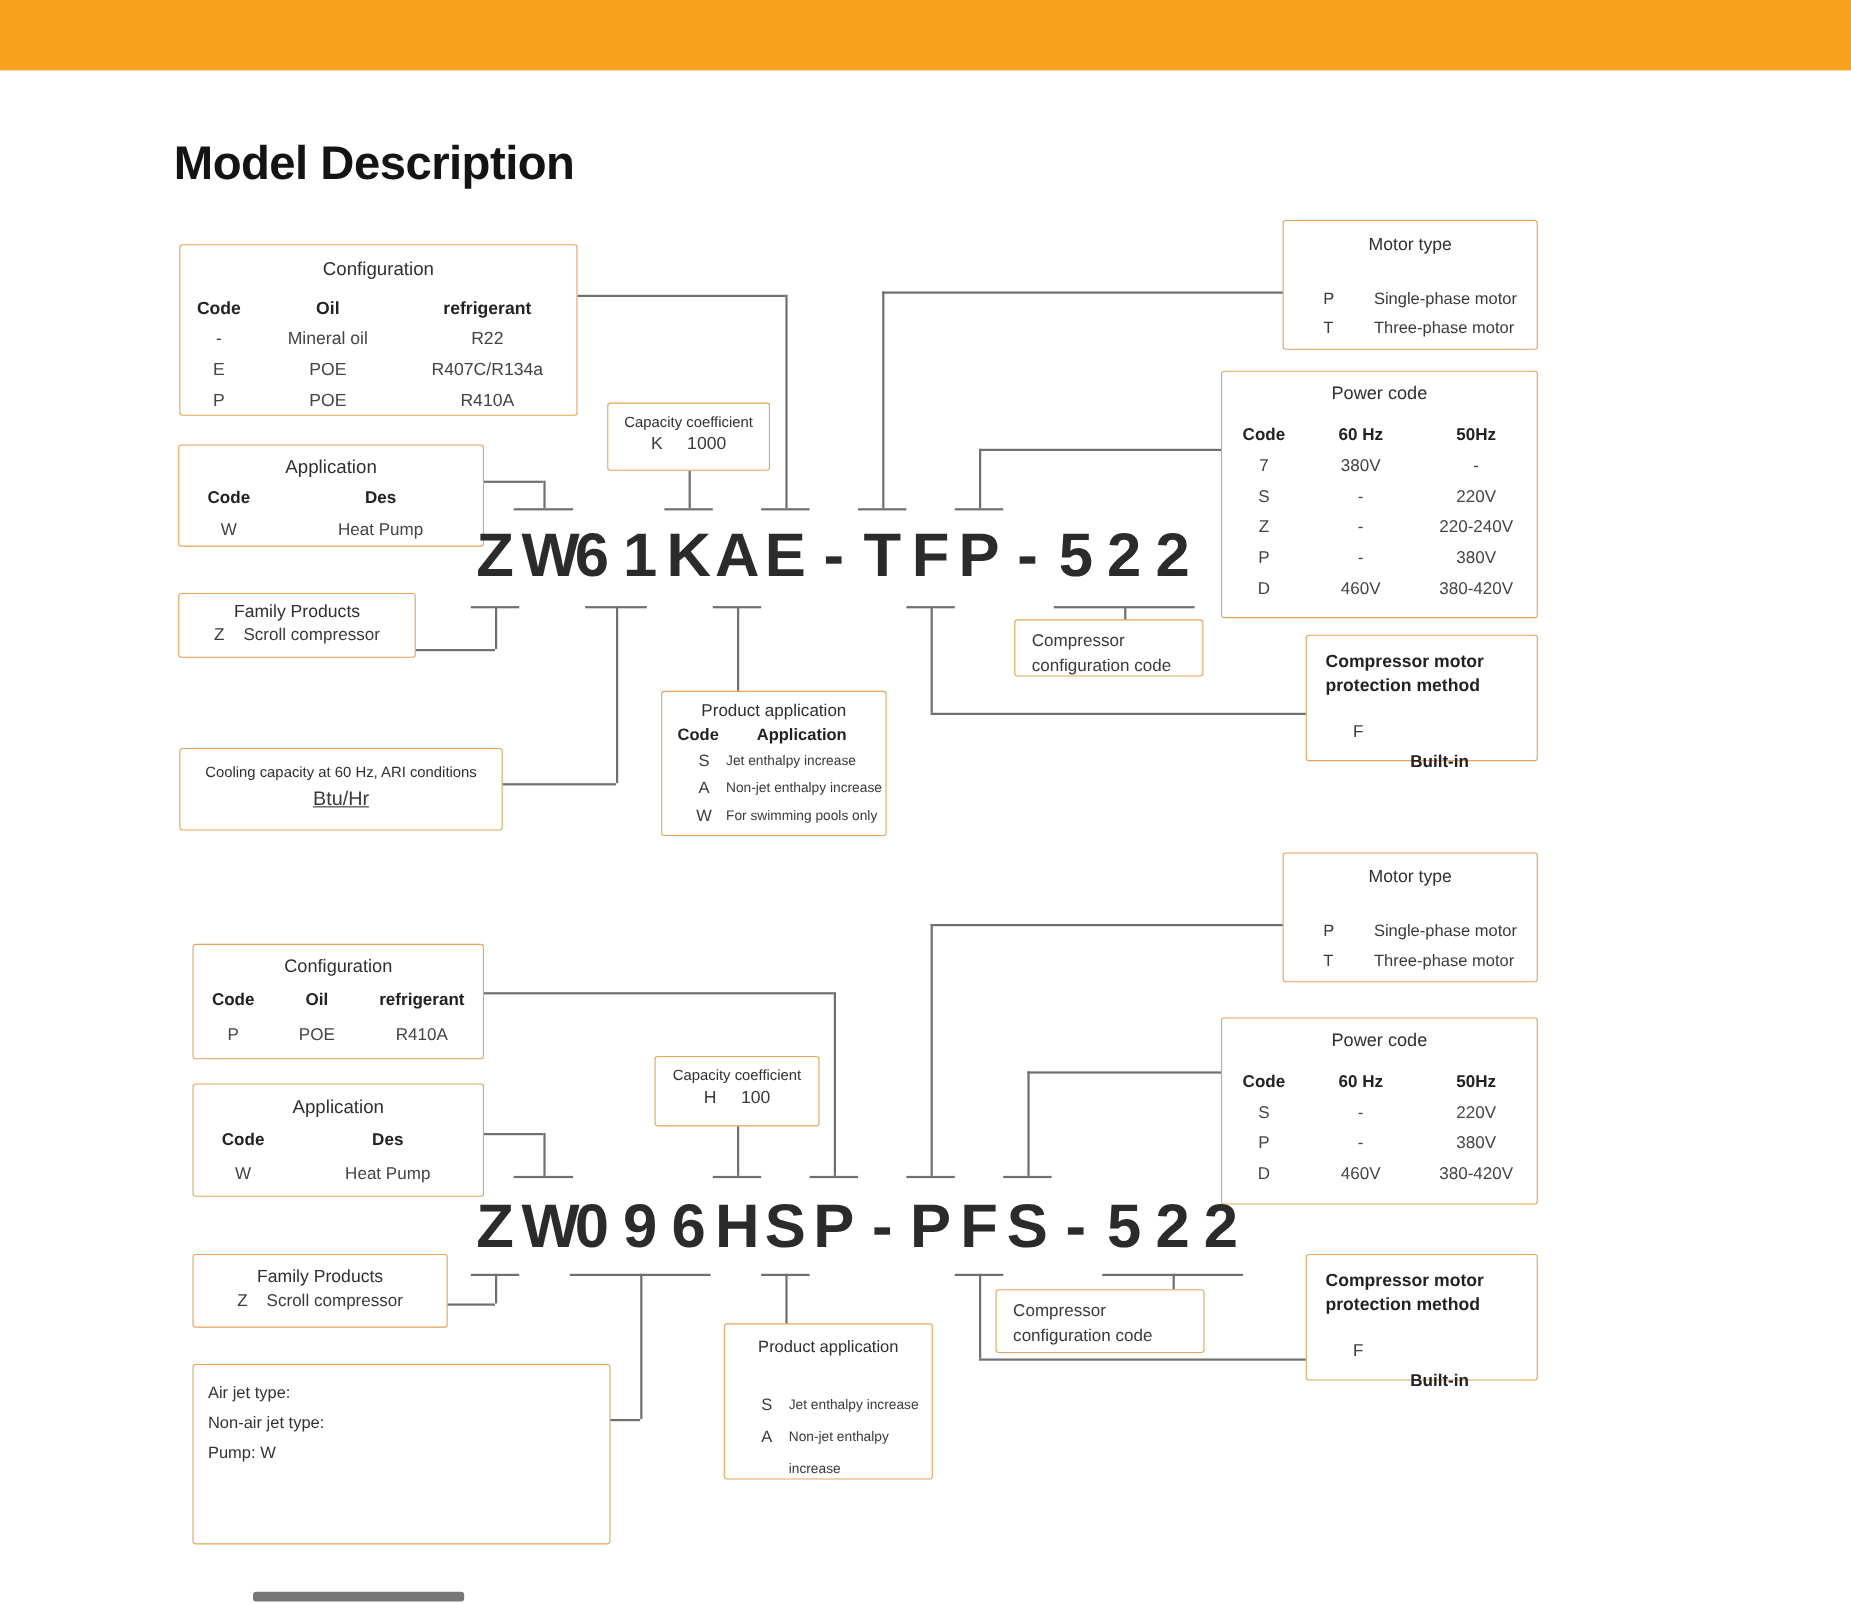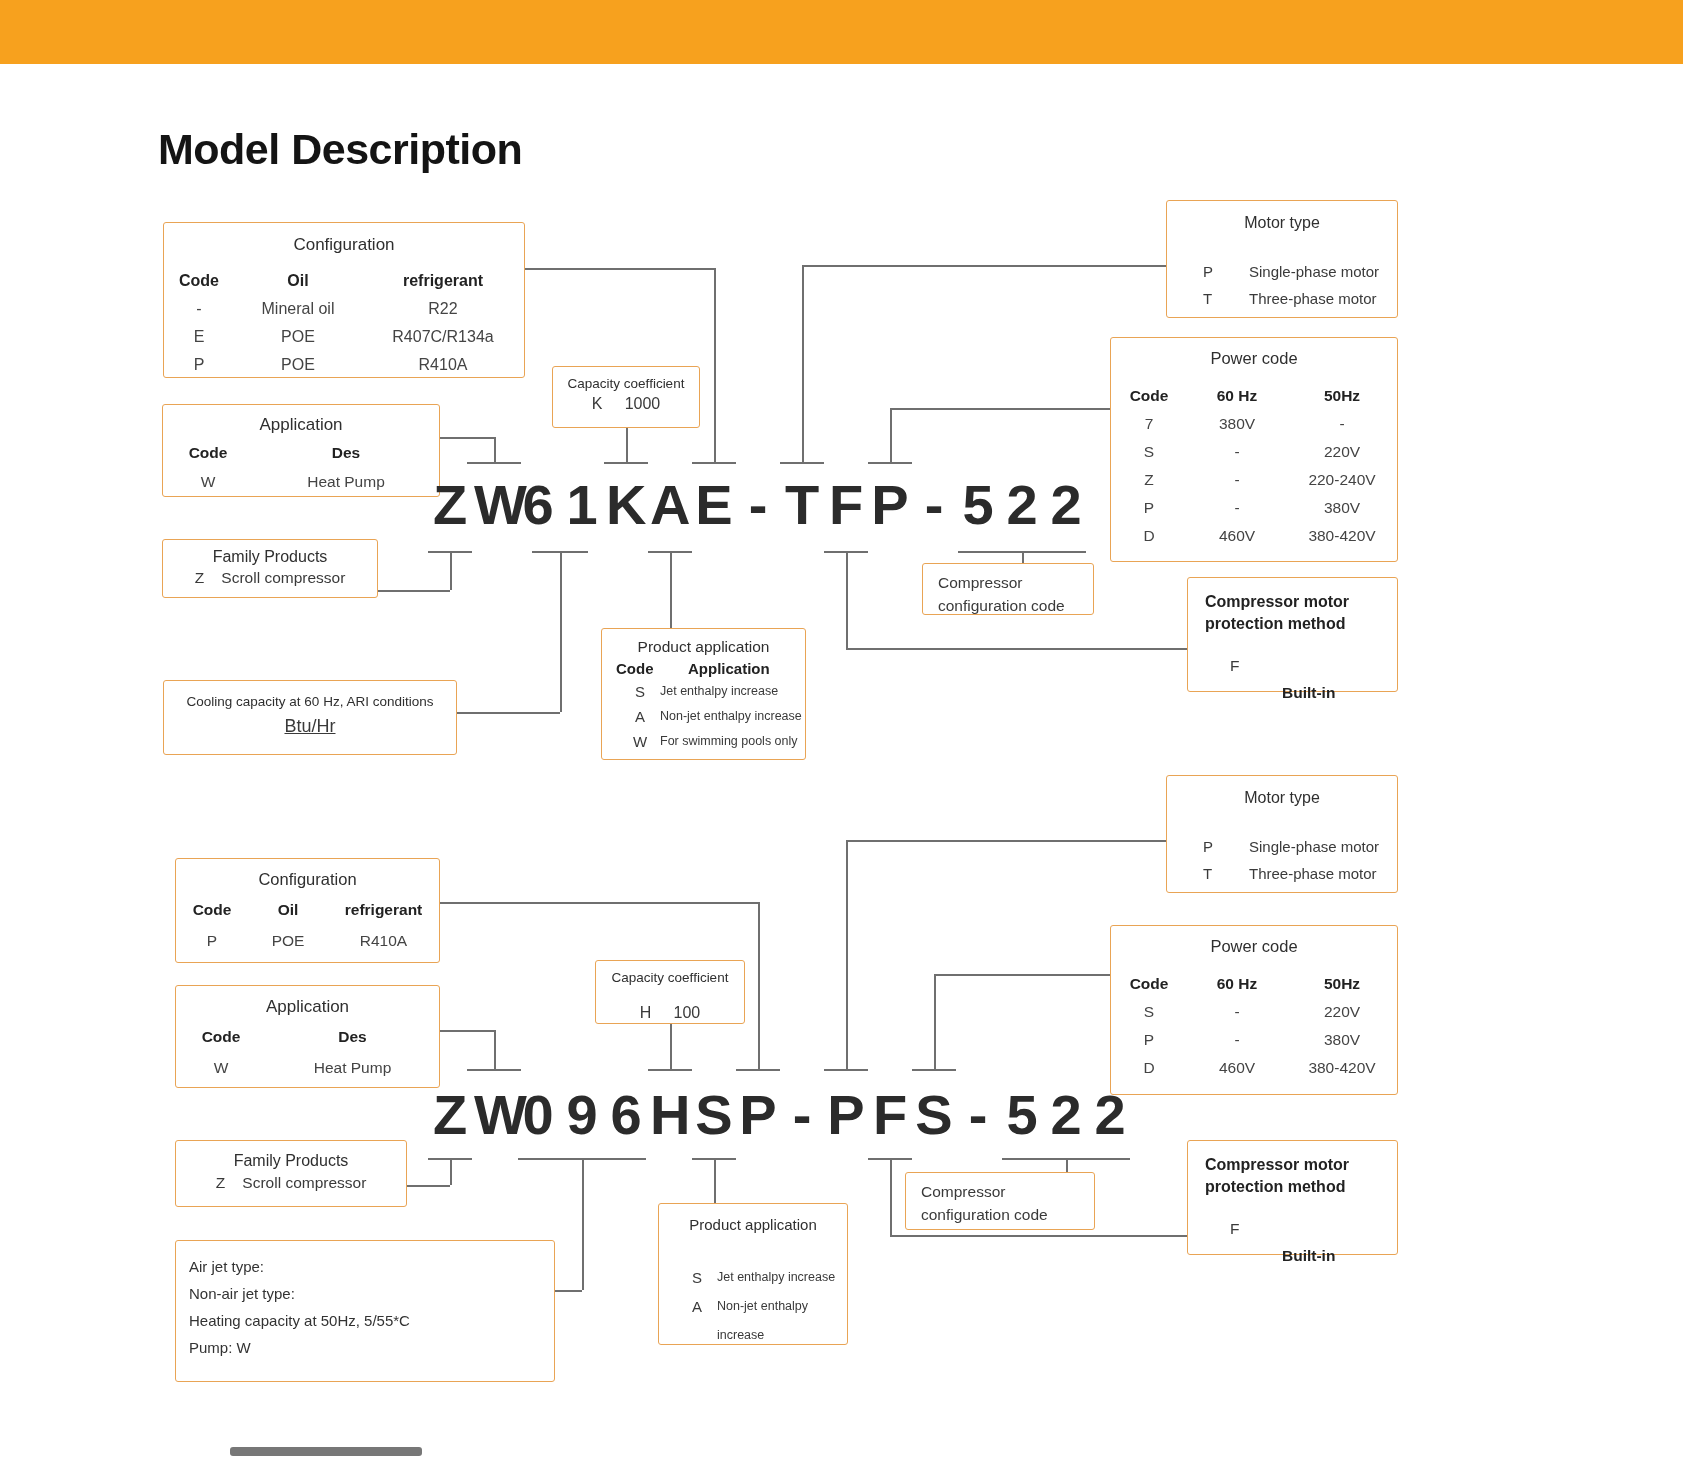--- a/index.html
+++ b/index.html
@@ -210,32 +210,31 @@
 </div>
 
 <div class="box" style="left:175px;top:1140px;width:232px;height:67px;padding-top:11px;">
   <div class="bt" style="font-size:16px;">Family Products</div>
   <div class="centerline" style="font-size:15.5px;margin-top:4px;">
     <span>Z</span>&nbsp;&nbsp;&nbsp;
     <span>Scroll compressor</span>
   </div>
 </div>
 
-<div class="box" style="left:175px;top:1240px;width:380px;height:142px;">
+<div class="box" style="left:175px;top:1240px;width:380px;height:164px;">
   <div class="airjet-lines">
     <div>Air jet type:</div>
     <div>Non-air jet type:</div>
-    <div>Heating capacity at 50Hz, 5/55*C</div>
     <div>Pump: W</div>
   </div>
 </div>
 
 <div class="box" style="left:595px;top:960px;width:150px;height:64px;padding-top:9px;">
   <div class="bt-sm">Capacity coefficient</div>
-  <div class="centerline" style="font-size:16px;margin-top:19px;">
+  <div class="centerline" style="font-size:16px;margin-top:5px;">
     <span>H</span>&nbsp;&nbsp;&nbsp;&nbsp;
     <span>100</span>
   </div>
 </div>
 
 <div class="box" style="left:658px;top:1203px;width:190px;height:142px;padding-top:12px;">
   <div class="bt" style="font-size:15px;">Product application</div>
   <div class="gridpa" style="margin-top:30px;line-height:29px;">
     <span class="cd">S</span>
     <span>Jet enthalpy increase</span>

